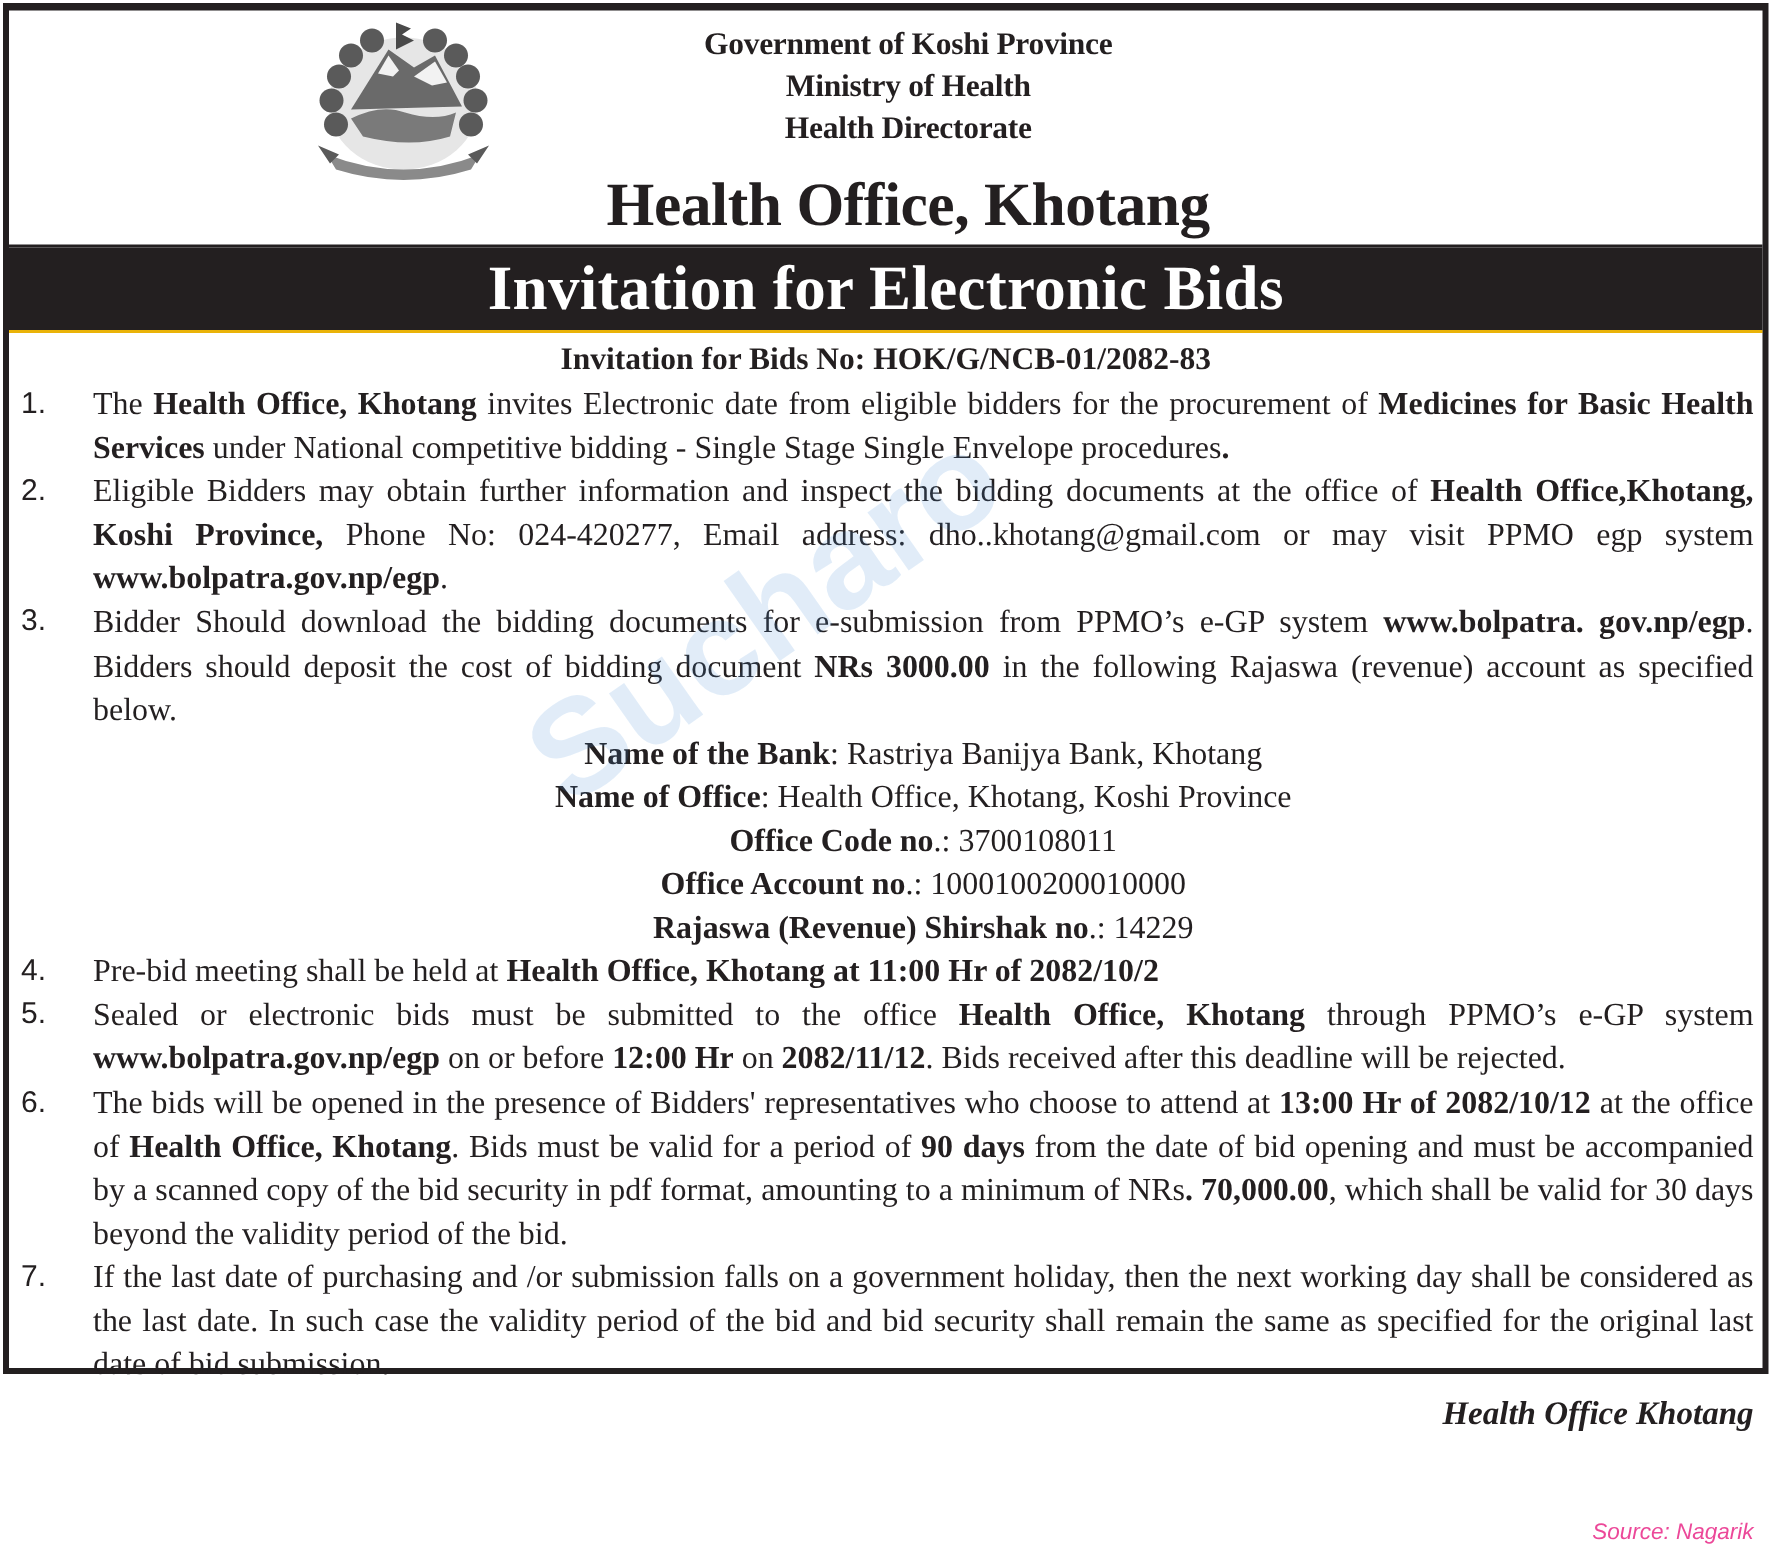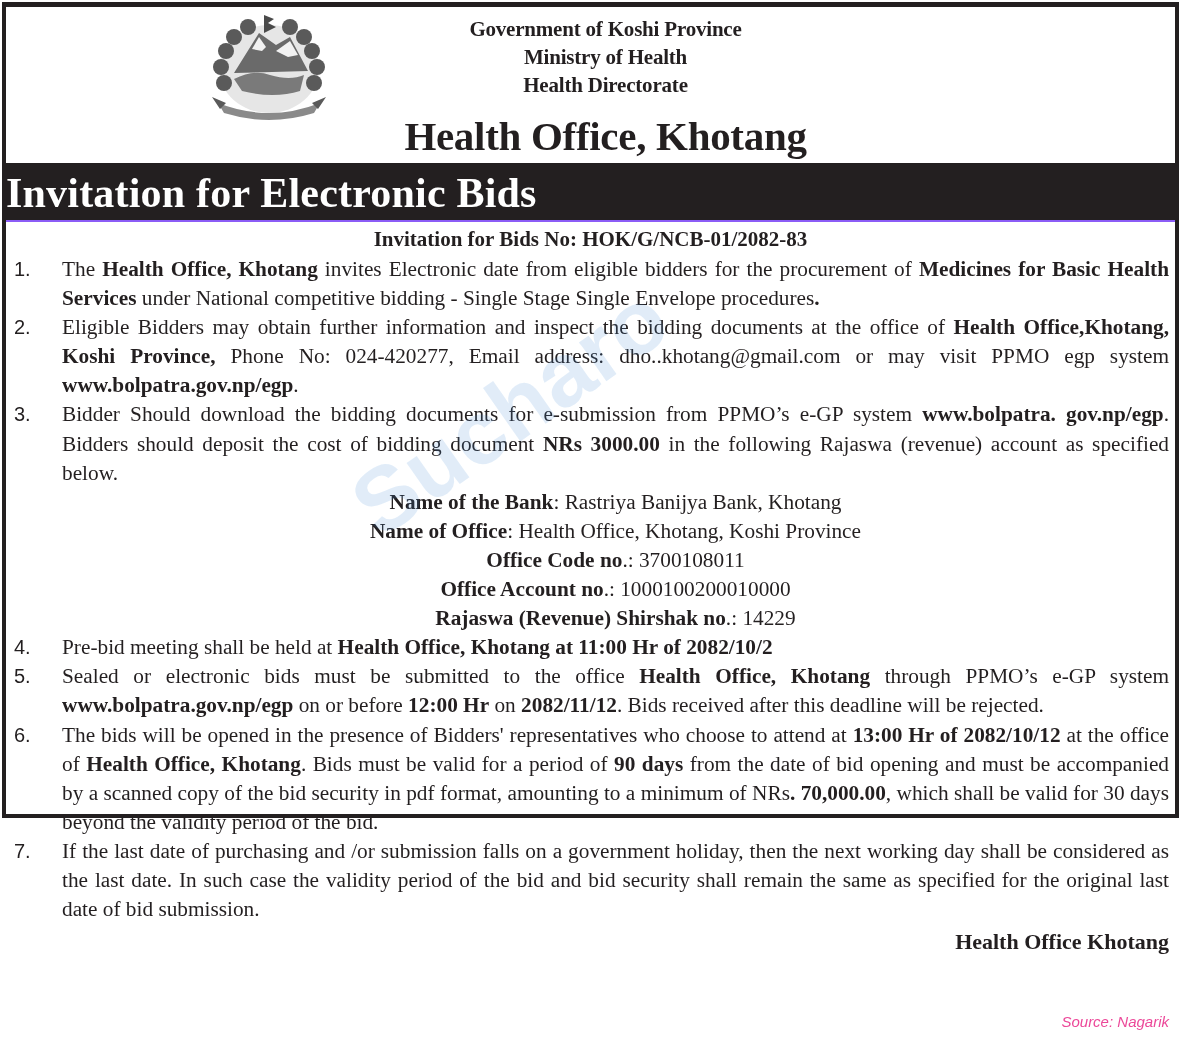--- a/index.html
+++ b/index.html
@@ -12,21 +12,21 @@
     body {
       position: relative;
       font-family: "Liberation Serif", "DejaVu Serif", serif;
       color: #231f20;
     }
     .frame {
       position: absolute;
       left: 2px;
       top: 2px;
       width: 1177px;
-      height: 816px;
+      height: 914px;
       border: 4px solid #231f20;
       border-top-width: 5px;
       background: #ffffff;
     }
     .header {
       position: relative;
       height: 158px;
       border-bottom: 2px solid #231f20;
     }
     .emblem {
@@ -57,26 +57,26 @@
       font-weight: bold;
       font-size: 41px;
       line-height: 48px;
       padding-left: 30px;
       letter-spacing: -0.3px;
     }
     .banner {
       background: #231f20;
       color: #ffffff;
       height: 57px;
-      text-align: left;
+      text-align: center;
       font-weight: bold;
       font-size: 42px;
       line-height: 57px;
       letter-spacing: 0.2px;
-      border-bottom: 2px solid #8b5cf6;
+      border-bottom: 2px solid #eab308;
     }
     .sub-heads {
       text-align: center;
       font-weight: bold;
       font-size: 21px;
       line-height: 27px;
       margin-top: 4px;
     }
     .items {
       margin-top: 2px;
@@ -98,20 +98,21 @@
     }
     .item b { font-weight: bold; }
     .kv { display: block; text-align: center; }
     .signature {
       text-align: right;
       font-weight: bold;
       font-size: 22px;
       padding-right: 6px;
       margin-top: 3px;
       line-height: 30px;
+      font-style: italic;
     }
     .source {
       position: absolute;
       right: 12px;
       top: 1013px;
       font-family: "Liberation Sans", "DejaVu Sans", sans-serif;
       font-style: italic;
       font-size: 15px;
       color: #ec4899;
     }

